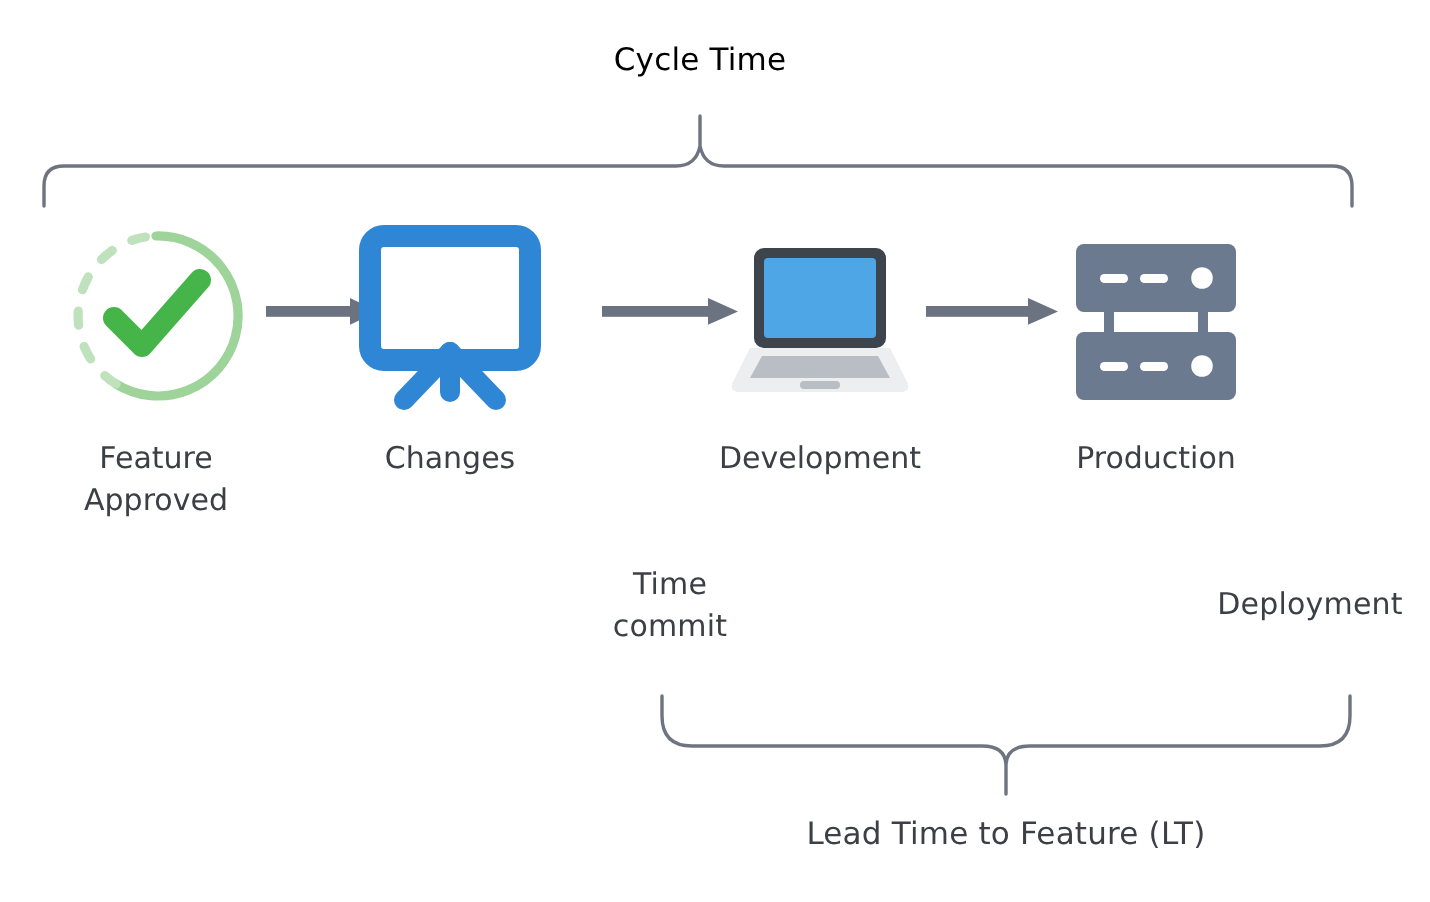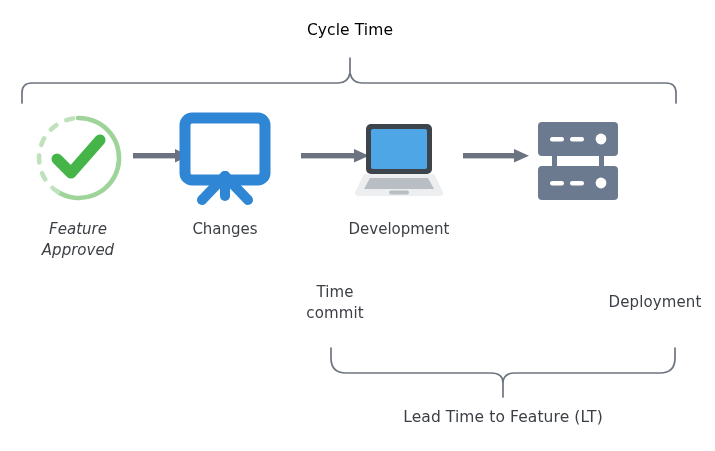--- a/index.html
+++ b/index.html
@@ -87,21 +87,21 @@
              L491,373
              Q503,373 503,383
              L503,397
              L503,383
              Q503,373 515,373
              L660,373
              Q675,373 675,358
              L675,348" fill="none" stroke="#6e7480" stroke-width="1.7" stroke-linecap="round" stroke-linejoin="round"></path>
   </svg>
 
-  <div class="stage" style="left:3px;font-style:italic;">
+  <div class="stage" style="left:3px;">
     <div class="stage-icon">
       <svg width="96" height="96" viewBox="0 0 96 96" aria-hidden="true">
 
         <path d="M48,8 A40,40 0 1,1 28,82" fill="none" stroke="#9ed49a" stroke-width="4.6" stroke-linecap="round"></path>
 
         <path d="M28,82 A40,40 0 0,1 48,8" fill="none" stroke="#bfe2bd" stroke-width="4.6" stroke-linecap="round" stroke-dasharray="7 11"></path>
 
         <path d="M27,49 L41,63 L70,30" fill="none" stroke="#45b549" stroke-width="11" stroke-linecap="round" stroke-linejoin="round"></path>
       </svg>
     </div>
@@ -130,21 +130,21 @@
     <div class="stage-label">Changes</div>
   </div>
 
   <div class="arrow-wrap" style="left:301px;">
     <svg width="70" height="20" viewBox="0 0 70 20" aria-hidden="true">
       <rect x="0" y="7" width="55" height="5.4" fill="#6b7380"></rect>
       <path d="M53,3 L68,9.7 L53,16.4 Z" fill="#6b7380"></path>
     </svg>
   </div>
 
-  <div class="stage" style="left:324px;">
+  <div class="stage" style="left:335px;">
     <div class="stage-icon">
       <svg width="100" height="96" viewBox="0 0 100 96" aria-hidden="true">
 
         <rect x="17" y="14" width="66" height="50" rx="5" ry="5" fill="#3e444b"></rect>
 
         <rect x="22" y="19" width="56" height="40" rx="2" ry="2" fill="#4ea6e6"></rect>
 
         <path d="M6,82 L15,64 L85,64 L94,82 Q95,86 90,86 L10,86 Q5,86 6,82 Z" fill="#eceef0"></path>
 
         <path d="M21,68 L79,68 L85,79 L15,79 Z" fill="#b9bec4"></path>
@@ -173,20 +173,21 @@
         <rect x="22" y="27" width="14" height="4.5" rx="2.2" ry="2.2" fill="#ffffff"></rect>
         <rect x="42" y="27" width="14" height="4.5" rx="2.2" ry="2.2" fill="#ffffff"></rect>
         <circle cx="73" cy="29" r="5.4" fill="#ffffff"></circle>
 
         <rect x="10" y="56" width="80" height="34" rx="4" ry="4" fill="#6b7a8f"></rect>
         <rect x="22" y="71" width="14" height="4.5" rx="2.2" ry="2.2" fill="#ffffff"></rect>
         <rect x="42" y="71" width="14" height="4.5" rx="2.2" ry="2.2" fill="#ffffff"></rect>
         <circle cx="73" cy="73" r="5.4" fill="#ffffff"></circle>
       </svg>
     </div>
+    <div class="stage-label">Production</div>
   </div>
 
   <div class="abs label-text" style="left:275px; top:282px; width:120px;">Time
 commit</div>
 
   <div class="abs label-text" style="left:595px; top:292px; width:120px;">Deployment</div>
 
   <div class="abs label-text" style="left:378px; top:407px; width:250px; font-size:15.5px;">Lead Time to Feature (LT)</div>
 
 </div>

